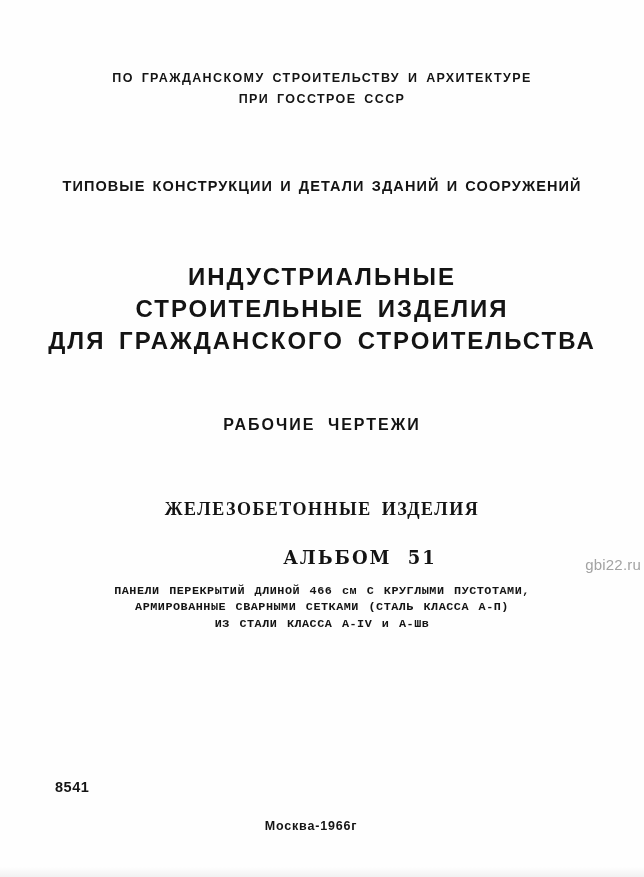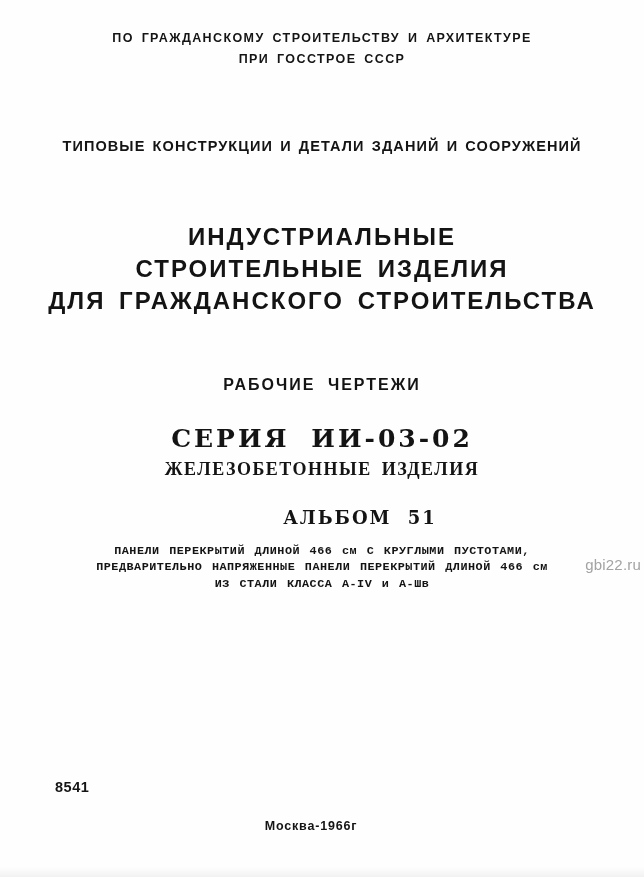--- a/index.html
+++ b/index.html
@@ -15,21 +15,21 @@
   }
   
   .page::after {
     content: "";
     position: absolute;
     left: 0; right: 0; bottom: 0;
     height: 10px;
     background: linear-gradient(to bottom, rgba(0,0,0,0), rgba(0,0,0,0.05));
     pointer-events: none;
   }
-  .abs { position: absolute; left: 0; width: 100%; text-align: center; }
+  .abs { position: absolute; left: 0; width: 100%; text-align: center; margin-top: 40px; }
 
   .org-line {
     font-weight: bold;
     font-size: 12.5px;
     letter-spacing: 1.4px;
     word-spacing: 3px;
   }
   .caption {
     font-weight: bold;
     font-size: 14.5px;
@@ -116,29 +116,28 @@
   <div class="abs main-title" style="top: 221px;">
     <div>ИНДУСТРИАЛЬНЫЕ</div>
     <div>СТРОИТЕЛЬНЫЕ ИЗДЕЛИЯ</div>
     <div>ДЛЯ ГРАЖДАНСКОГО СТРОИТЕЛЬСТВА</div>
   </div>
 
   <div class="abs caption" style="top: 138px;">ТИПОВЫЕ КОНСТРУКЦИИ И ДЕТАЛИ ЗДАНИЙ И СООРУЖЕНИЙ</div>
 
   <div class="abs subtitle" style="top: 376px;">РАБОЧИЕ ЧЕРТЕЖИ</div>
 
-  <div class="abs series" style="top: 424px;">СЕРИЯ ИИ-03-02</div>
 
   <div class="abs series-type" style="top: 459px;">ЖЕЛЕЗОБЕТОННЫЕ ИЗДЕЛИЯ</div>
 
   <div class="abs album" style="top: 507px; padding-left: 38px;">АЛЬБОМ 51</div>
 
   <div class="abs" style="top: 543px; font-family: Liberation Mono, monospace;">
     <div class="desc-line">ПАНЕЛИ ПЕРЕКРЫТИЙ ДЛИНОЙ 466 см С КРУГЛЫМИ ПУСТОТАМИ,</div>
-    <div class="desc-line">ПРЕДВАРИТЕЛЬНО НАПРЯЖЕННЫЕ ПАНЕЛИ ПЕРЕКРЫТИЙ ДЛИНОЙ 466 см</div>
+    <div class="desc-line">АРМИРОВАННЫЕ СВАРНЫМИ СЕТКАМИ (СТАЛЬ КЛАССА А-П)</div>
     <div class="desc-line">ИЗ СТАЛИ КЛАССА А-IV и А-Шв</div>
   </div>
 
   <div class="watermark">gbi22.ru</div>
 
   <div class="print-code">8541</div>
 
   <div class="imprint">Москва-1966г</div>
 
 </div>

